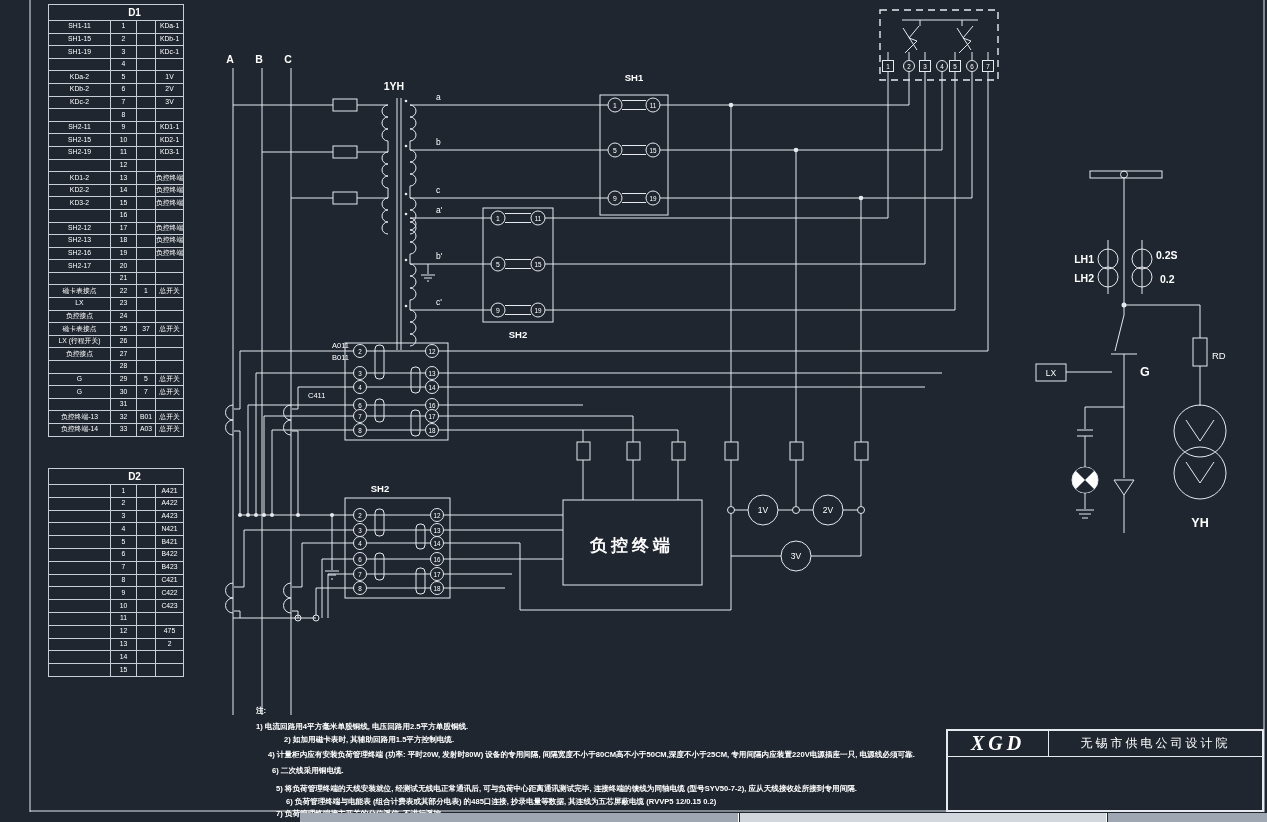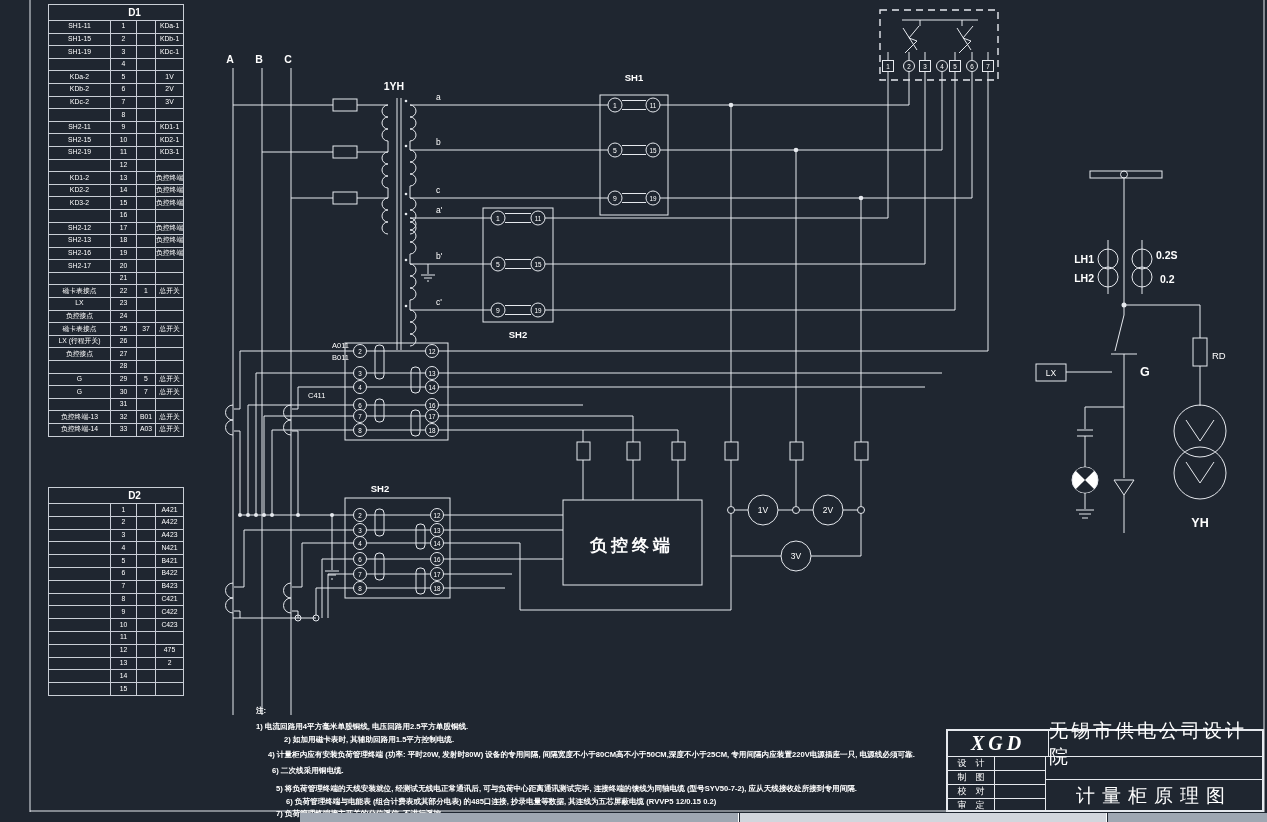--- a/index.html
+++ b/index.html
@@ -28,21 +28,21 @@
   
   .notes{position:absolute;left:256px;top:706px;width:690px;font-size:7.6px;font-weight:600;
          color:#fff;}
   .notes div{position:absolute;white-space:nowrap;}
   
   .tblock{position:absolute;left:946px;top:729px;width:318px;height:83px;border:2px solid #e6e9ee;
           box-sizing:border-box;background:#1f2630;}
   .tb-row1{display:flex;height:25px;border-bottom:1px solid #e6e9ee;}
   .tb-logo{width:100px;border-right:1px solid #e6e9ee;display:flex;align-items:center;justify-content:center;
            font-family:"Liberation Serif",serif;font-style:italic;font-weight:bold;font-size:20px;letter-spacing:4px;}
-  .tb-company{flex:1;display:flex;align-items:center;justify-content:center;font-size:19px;letter-spacing:3px;}
+  .tb-company{flex:1;display:flex;align-items:center;justify-content:center;font-size:12px;letter-spacing:3px;}
   .tb-body{display:flex;height:54px;}
   .tb-fields{width:97px;border-right:1px solid #e6e9ee;display:flex;flex-direction:column;}
   .tb-frow{flex:1;display:flex;border-bottom:1px solid #e6e9ee;}
   .tb-frow:last-child{border-bottom:none;}
   .tb-flabel{width:46px;border-right:1px solid #e6e9ee;display:flex;align-items:center;justify-content:center;
              font-size:9px;}
   .tb-fval{flex:1;}
   .tb-right{flex:1;display:flex;flex-direction:column;}
   .tb-rtop{height:22px;border-bottom:1px solid #e6e9ee;}
   .tb-title{flex:1;display:flex;align-items:center;justify-content:center;font-size:19px;letter-spacing:7px;}
@@ -261,21 +261,21 @@
         </tr>
         <tr>
           <td>负控终端-14</td>
           <td>33</td>
           <td>A03</td>
           <td>总开关</td>
         </tr>
       </tbody>
   </table>
 
-  <table class="ttable" id="d2" style="left:48px;top:487px;width:135px;">
+  <table class="ttable" id="d2" style="left:48px;top:468px;width:135px;">
     <colgroup>
         <col class="c1">
         <col class="c2">
         <col class="c3">
         <col class="c4">
       </colgroup>
     <thead>
         <tr>
           <th colspan="4">D2</th>
         </tr>
@@ -816,42 +816,18 @@
     <div style="left:20px;top:78px;">5) 将负荷管理终端的天线安装就位, 经测试无线电正常通讯后, 可与负荷中心距离通讯测试完毕, 连接终端的馈线为同轴电缆 (型号SYV50-7-2), 应从天线接收处所接到专用间隔.</div>
     <div style="left:6px;top:91px;margin-left:24px;">6) 负荷管理终端与电能表 (组合计费表或其部分电表) 的485口连接, 抄录电量等数据, 其连线为五芯屏蔽电缆 (RVVP5 12/0.15 0.2)</div>
     <div style="left:20px;top:103px;">7) 负荷管理终端接主开关的分位遥信, 不进行遥控.</div>
   </div>
 
   <div class="tblock">
     <div class="tb-row1">
       <div class="tb-logo">XGD</div>
       <div class="tb-company">无锡市供电公司设计院</div>
     </div>
-    <div class="tb-body">
-      <div class="tb-fields">
-        <div class="tb-frow">
-            <div class="tb-flabel">设　计</div>
-            <div class="tb-fval"></div>
-          </div>
-        <div class="tb-frow">
-            <div class="tb-flabel">制　图</div>
-            <div class="tb-fval"></div>
-          </div>
-        <div class="tb-frow">
-            <div class="tb-flabel">校　对</div>
-            <div class="tb-fval"></div>
-          </div>
-        <div class="tb-frow">
-            <div class="tb-flabel">审　定</div>
-            <div class="tb-fval"></div>
-          </div>
-      </div>
-      <div class="tb-right">
-        <div class="tb-rtop"></div>
-        <div class="tb-title">计量柜原理图</div>
-      </div>
-    </div>
   </div>
 
   <div class="bbar" style="left:300px;width:438px;background:#9fa7b2;border-right:1px solid #fff;"></div>
   <div class="bbar" style="left:740px;width:366px;background:#d2d6dd;border-right:1px solid #fff;"></div>
   <div class="bbar" style="left:1108px;width:159px;background:#9fa7b2;"></div>
 </div>
 
 </body></html>

